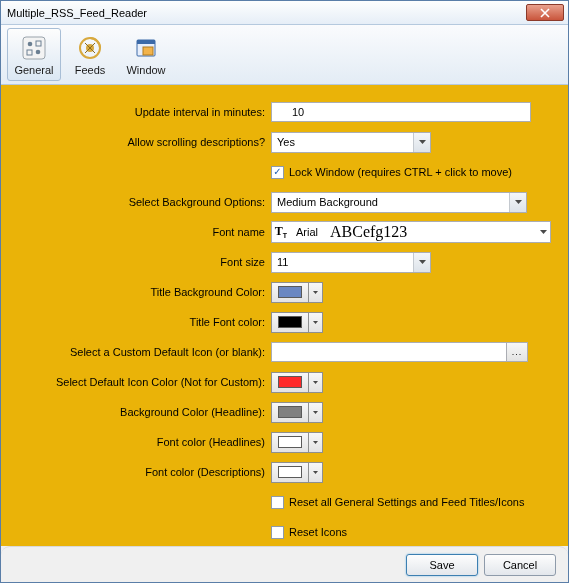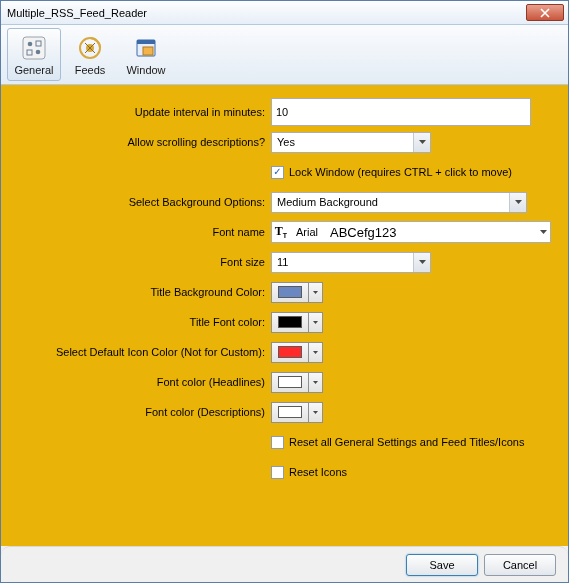--- a/index.html
+++ b/index.html
@@ -11,36 +11,36 @@
 .close-btn svg { width: 10px; height: 10px; }
 .toolbar { height: 60px; background: linear-gradient(#fafbfd, #e3ecf5); border-bottom: 1px solid #b5c9de; display: flex; align-items: stretch; padding: 3px 6px; gap: 2px; }
 .tab { width: 54px; display: flex; flex-direction: column; align-items: center; justify-content: center; border: 1px solid transparent; border-radius: 3px; cursor: pointer; padding: 2px; }
 .tab.active { background: linear-gradient(#fdfdfd, #dbe7f3); border: 1px solid #a8bed6; }
 .tab .icon { width: 28px; height: 28px; display: flex; align-items: center; justify-content: center; }
 .tab .lbl { margin-top: 2px; color: #1a1a1a; }
 .content { flex: 1; background: #eab308; padding: 14px 14px 6px 14px; overflow: hidden; }
 .row { display: flex; align-items: center; height: 26px; margin-bottom: 4px; }
 .row .label { width: 256px; text-align: right; padding-right: 6px; color: #000; }
 .row .field { flex: 1; display: flex; align-items: center; }
-input[type=text].txt { border: 1px solid #abadb3; height: 28px; padding: 1px 4px; background: #fff; }
+input[type=text].txt { border: 1px solid #abadb3; height: 20px; padding: 1px 20px; background: #fff; }
 .txt-wide { width: 260px; }
 .combo { border: 1px solid #abadb3; height: 21px; background: #fff; display: flex; align-items: center; cursor: pointer; }
 .combo .val { flex: 1; padding: 0 5px; }
 .combo .arrow { width: 17px; height: 100%; background: linear-gradient(#f4f6f8, #dde3ea); border-left: 1px solid #c4c9cf; display: flex; align-items: center; justify-content: center; }
 .combo .arrow svg { width: 7px; height: 4px; }
 .color-picker { display: flex; height: 21px; }
 .color-picker .swatch-wrap { width: 38px; border: 1px solid #8e8f8f; background: linear-gradient(#f7f7f7,#e3e3e3); display: flex; align-items: center; justify-content: center; cursor: pointer; }
 .color-picker .swatch { width: 24px; height: 12px; border: 1px solid #5a5a5a; }
 .color-picker .dd { width: 14px; border: 1px solid #8e8f8f; border-left: none; background: linear-gradient(#f7f7f7,#e3e3e3); display: flex; align-items: center; justify-content: center; cursor: pointer; }
 .chk { width: 13px; height: 13px; border: 1px solid #8e9baa; background: #fff; display: inline-flex; align-items: center; justify-content: center; margin-right: 5px; cursor: pointer; }
 .chk.checked::after { content: "✓"; font-size: 10px; color: #2160b0; line-height: 1; }
 .font-combo { border: 1px solid #abadb3; height: 22px; width: 280px; background: #fff; display: flex; align-items: center; cursor: pointer; }
 .font-combo .ficon { width: 18px; text-align: center; font-weight: bold; font-family: serif; font-size: 12px; }
 .font-combo .fname { padding: 0 6px; }
-.font-combo .fsample { padding: 0 6px; font-family: Liberation Sans, sans-serif; font-size: 13px; }
+.font-combo .fsample { padding: 0 6px; font-family: Liberation Serif, serif; font-size: 16px; }
 .font-combo .farrow { margin-left: auto; width: 14px; display: flex; align-items: center; justify-content: center; }
 .browse-btn { width: 22px; height: 20px; border: 1px solid #abadb3; background: linear-gradient(#f7f7f7,#e3e3e3); margin-left: -1px; display: flex; align-items: center; justify-content: center; cursor: pointer; font-size: 9px; letter-spacing: 1px; }
 .footer { height: 36px; background: #f0f0f0; border-top: 1px solid #d9d9d9; display: flex; align-items: center; justify-content: flex-end; padding-right: 12px; gap: 6px; border-radius: 9px; }
 .btn { min-width: 72px; height: 22px; border: 1px solid #8e9baa; background: linear-gradient(#fdfdfd,#e3e7ec); border-radius: 3px; cursor: pointer; display: flex; align-items: center; justify-content: center; }
 .btn.primary { border: 1px solid #3c7fb1; box-shadow: 0 0 2px #6fb7e8; }
 </style>
 </head>
 <body>
 
 <div class="window">
@@ -190,37 +190,59 @@
             </div>
           <div class="dd">
               <svg width="5" height="3" viewBox="0 0 5 3">
                 <path d="M0 0 L2.5 3 L5 0 Z" fill="#4a4a4a"></path>
               </svg>
             </div>
         </div>
       </div>
     </div>
 
+    <div class="row">
+      <div class="label">Select a Custom Default Icon (or blank):</div>
+      <div class="field">
+        <input type="text" class="txt" style="width: 236px;" value="">
+        <div class="browse-btn">...</div>
+      </div>
+    </div>
 
     <div class="row">
       <div class="label">Select Default Icon Color (Not for Custom):</div>
       <div class="field">
         <div class="color-picker">
           <div class="swatch-wrap">
               <div class="swatch" style="background:#ff2a2a"></div>
             </div>
           <div class="dd">
               <svg width="5" height="3" viewBox="0 0 5 3">
                 <path d="M0 0 L2.5 3 L5 0 Z" fill="#4a4a4a"></path>
               </svg>
             </div>
         </div>
       </div>
     </div>
 
+    <div class="row">
+      <div class="label">Background Color (Headline):</div>
+      <div class="field">
+        <div class="color-picker">
+          <div class="swatch-wrap">
+              <div class="swatch" style="background:#808080"></div>
+            </div>
+          <div class="dd">
+              <svg width="5" height="3" viewBox="0 0 5 3">
+                <path d="M0 0 L2.5 3 L5 0 Z" fill="#4a4a4a"></path>
+              </svg>
+            </div>
+        </div>
+      </div>
+    </div>
 
     <div class="row">
       <div class="label">Font color (Headlines)</div>
       <div class="field">
         <div class="color-picker">
           <div class="swatch-wrap">
               <div class="swatch" style="background:#ffffff"></div>
             </div>
           <div class="dd">
               <svg width="5" height="3" viewBox="0 0 5 3">

